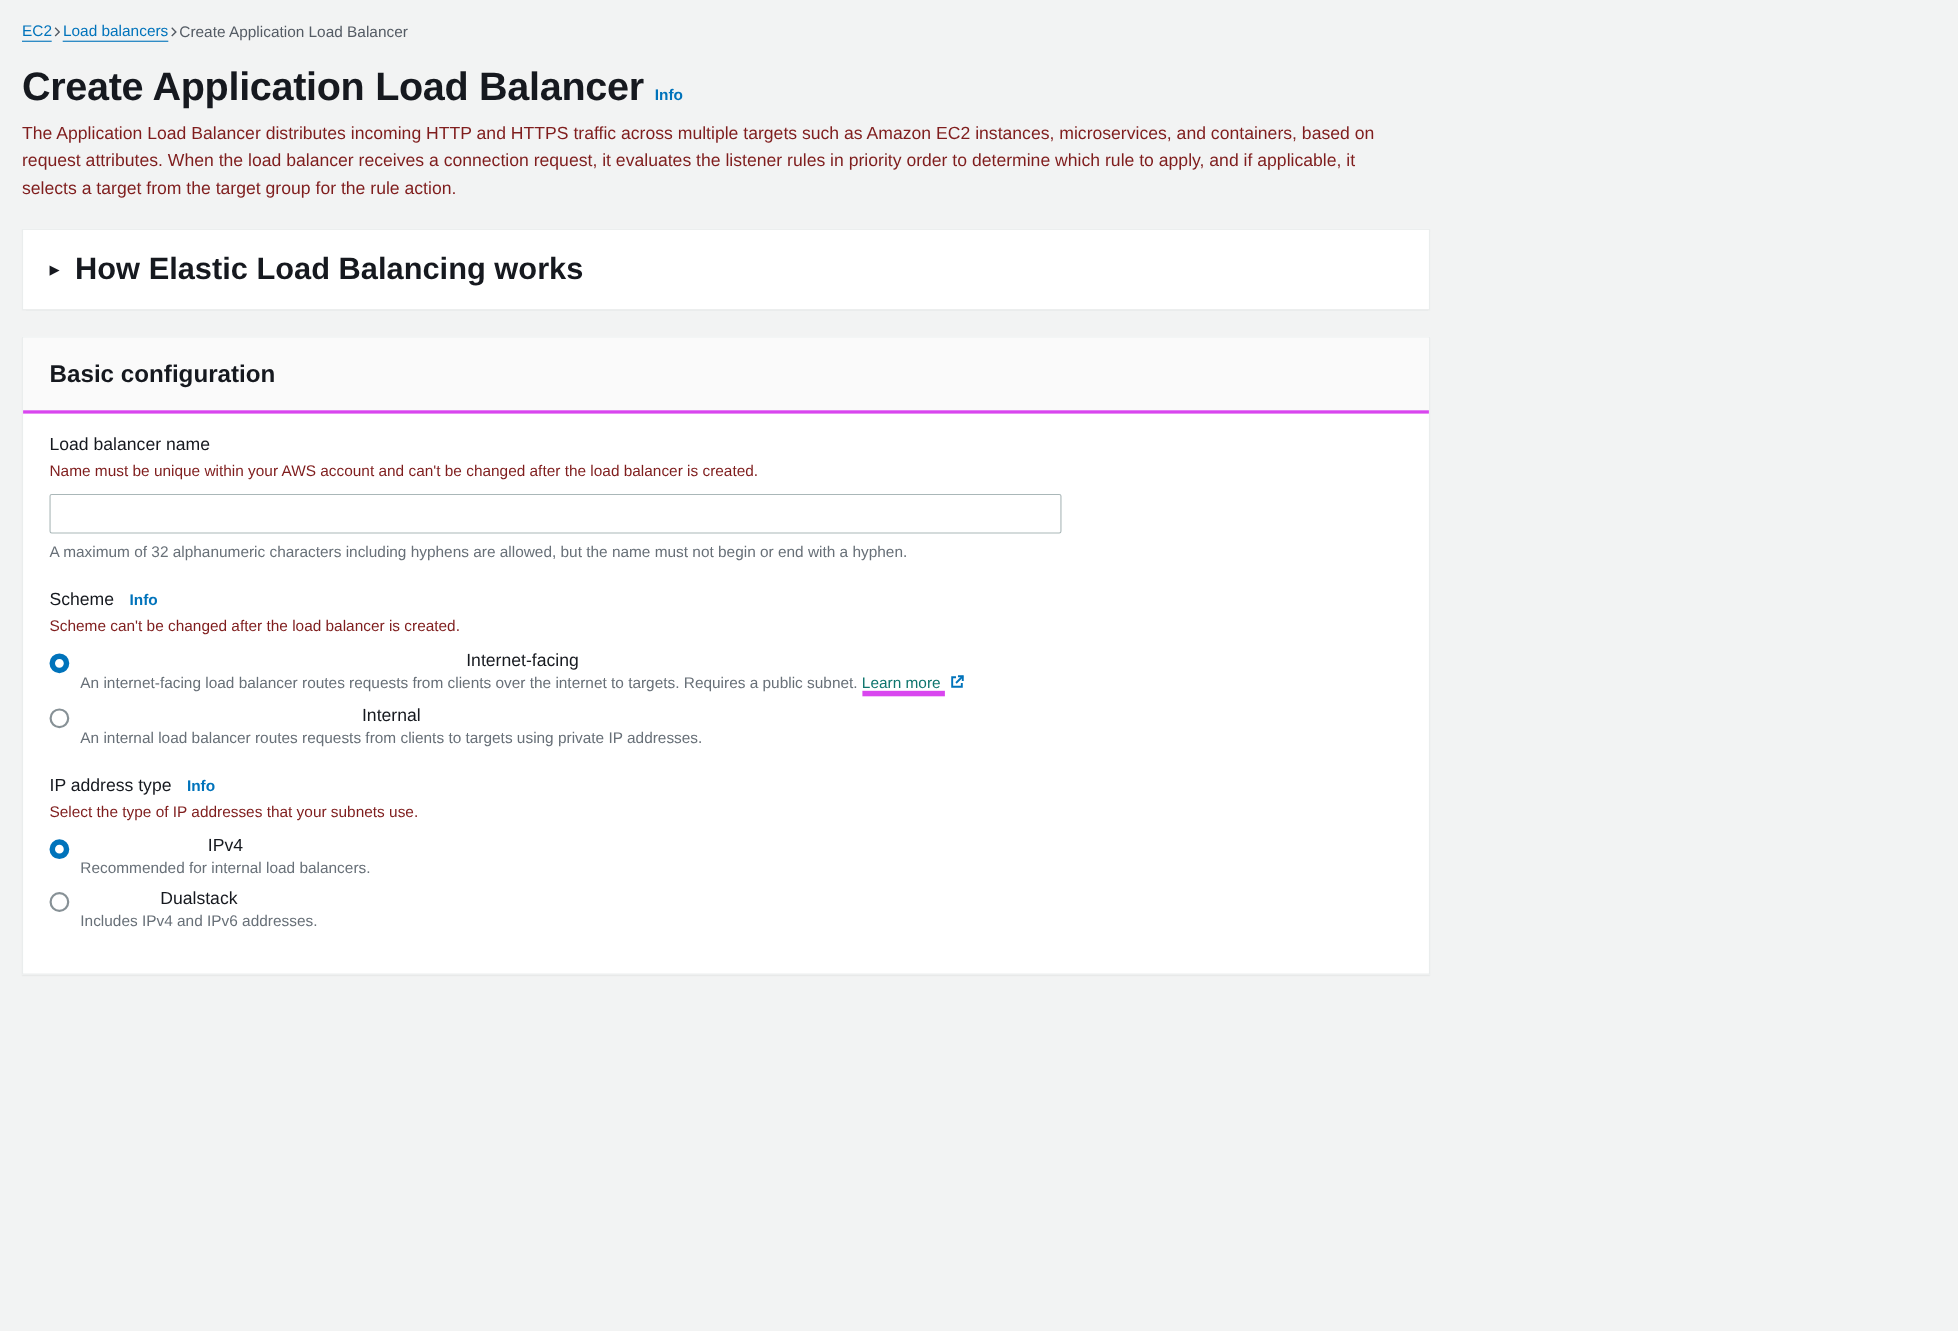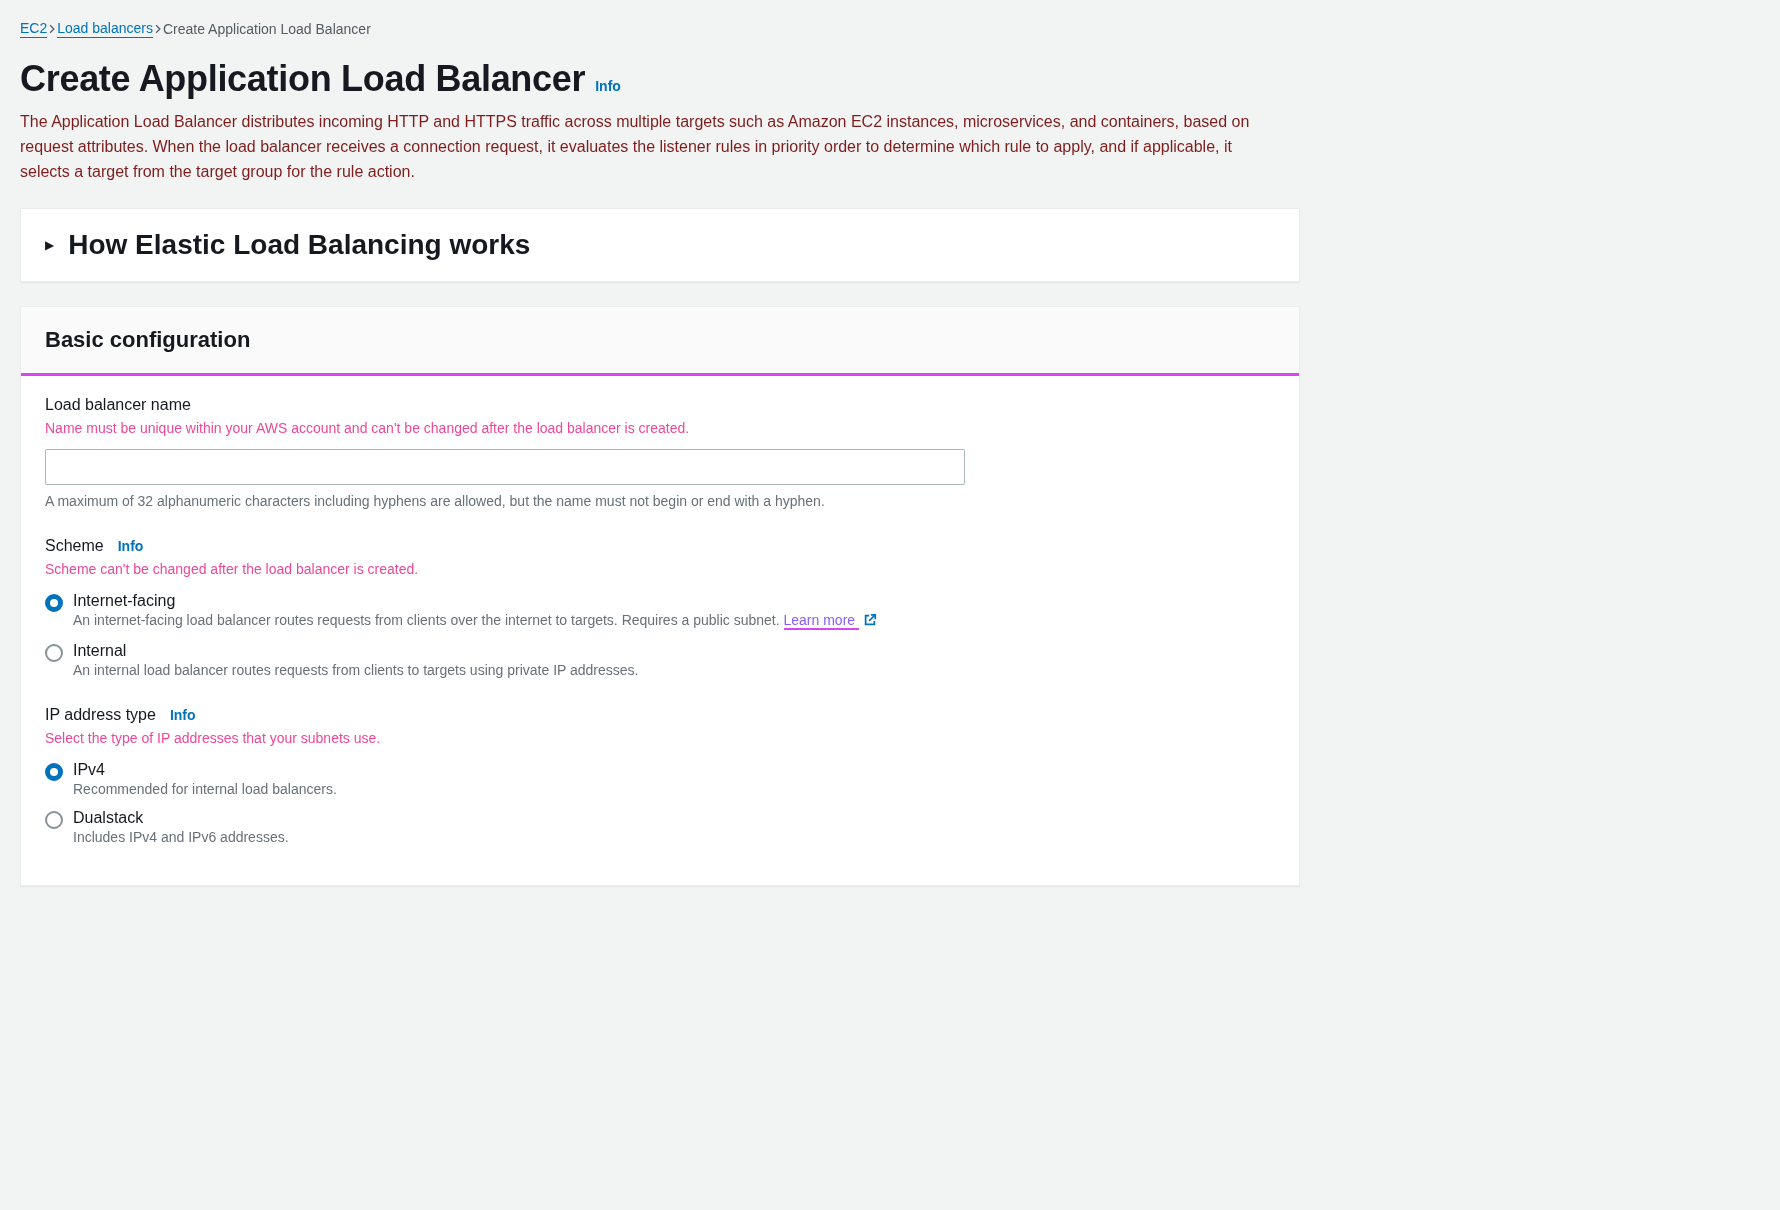--- a/index.html
+++ b/index.html
@@ -102,21 +102,21 @@
       font-size: 16px;
       font-weight: 400;
       color: #16191f;
       display: flex;
       align-items: baseline;
       gap: 14px;
       text-align: center;
     }
     .form-hint {
       font-size: 14px;
-      color: #ec4899;
+      color: #7f1d1d;
       margin-top: 4px;
       line-height: 1.5;
     }
     .text-input {
       width: 920px;
       max-width: 100%;
       height: 36px;
       padding: 6px 10px;
       font-size: 14px;
       border: 1px solid #aab7b8;
@@ -147,30 +147,31 @@
       flex-shrink: 0;
       cursor: pointer;
     }
     .radio-outer.checked {
       border-color: #0073bb;
       border-width: 5px;
     }
     .radio-content .radio-label {
       font-size: 16px;
       color: #16191f;
+      text-align: center;
     }
     .radio-content .radio-desc {
       font-size: 14px;
       color: #687078;
       margin-top: 2px;
     }
     .learn-more {
-      color: #8b5cf6;
+      color: #0f766e;
       text-decoration: none;
-      border-bottom: 2px solid #d946ef;
+      border-bottom: 5px solid #d946ef;
     }
     .ext-icon {
       display: inline-block;
       vertical-align: -2px;
       margin-left: 4px;
     }
   </style>
 </head>
 <body>
 

